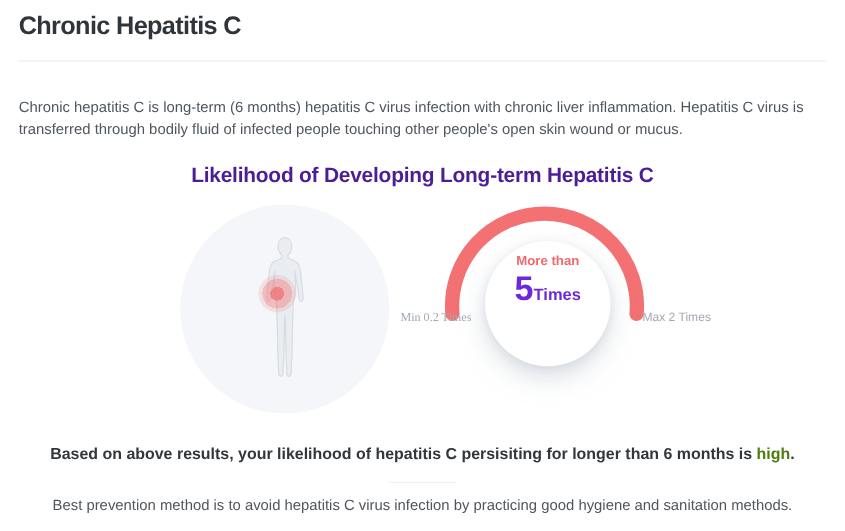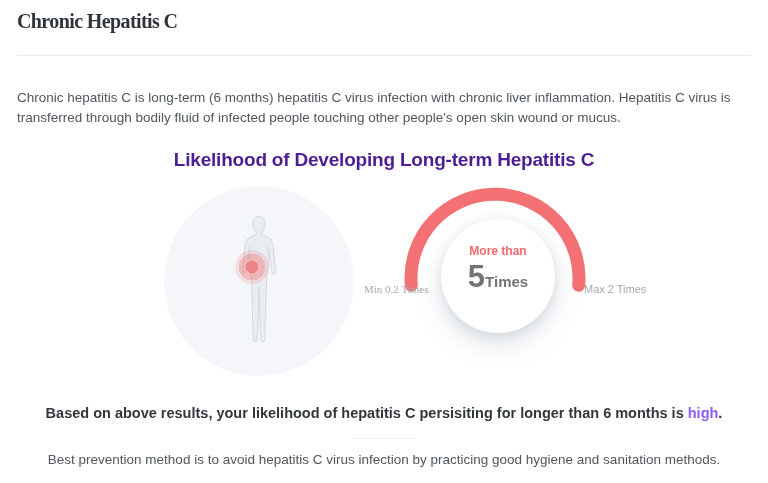--- a/index.html
+++ b/index.html
@@ -11,25 +11,24 @@
   .canvas {
     position: relative;
     width: 768px;
     height: 483px;
     background: #ffffff;
     overflow: hidden;
   }
   .page-title {
     position: absolute;
     left: 17px; top: 10px;
-    font-size: 20px;
+    font-size: 23px;
     font-weight: 700;
     letter-spacing: -0.6px;
     color: #2f353b;
-    font-family: Liberation Serif, serif;
   }
   .title-divider {
     position: absolute;
     left: 17px; right: 17px; top: 55px;
     height: 1px;
     background: #e9ecef;
   }
   .page-description {
     position: absolute;
     left: 17px; top: 64px;
@@ -82,28 +81,28 @@
   .gauge-center {
     position: absolute;
     left: 441px; top: 219px;
     width: 114px; height: 114px;
     border-radius: 50%;
     background: #ffffff;
     box-shadow: 0 10px 24px rgba(150,162,178,0.35), 0 2px 8px rgba(150,162,178,0.18);
     text-align: center;
   }
   .gauge-center .prefix {
-    margin-top: 25px;
+    margin-top: 11px;
     font-size: 12px;
     font-weight: 700;
     color: #f2696b;
   }
   .gauge-center .value-row {
     margin-top: 1px;
-    color: #737373;
+    color: #6d28d9;
     font-weight: 700;
   }
   .gauge-center .value-row .big { font-size: 31px; }
   .gauge-center .value-row .unit { font-size: 15px; }
   .gauge-min-label, .gauge-max-label {
     position: absolute;
     top: 283px;
     font-size: 11px;
     color: #a3a9b1;
     white-space: nowrap;
@@ -113,21 +112,21 @@
   
   .summary-statement {
     position: absolute;
     left: 0; top: 405px;
     width: 100%;
     text-align: center;
     font-size: 14.5px;
     font-weight: 700;
     color: #32373c;
   }
-  .summary-statement .highlight { color: #8b5cf6; text-align: center; }
+  .summary-statement .highlight { color: #4d7c0f; text-align: center; }
   .summary-divider {
     position: absolute;
     left: 353px; top: 438px;
     width: 62px; height: 1px;
     background: #eef0f2;
   }
   .summary-note {
     position: absolute;
     left: 0; top: 452px;
     width: 100%;

